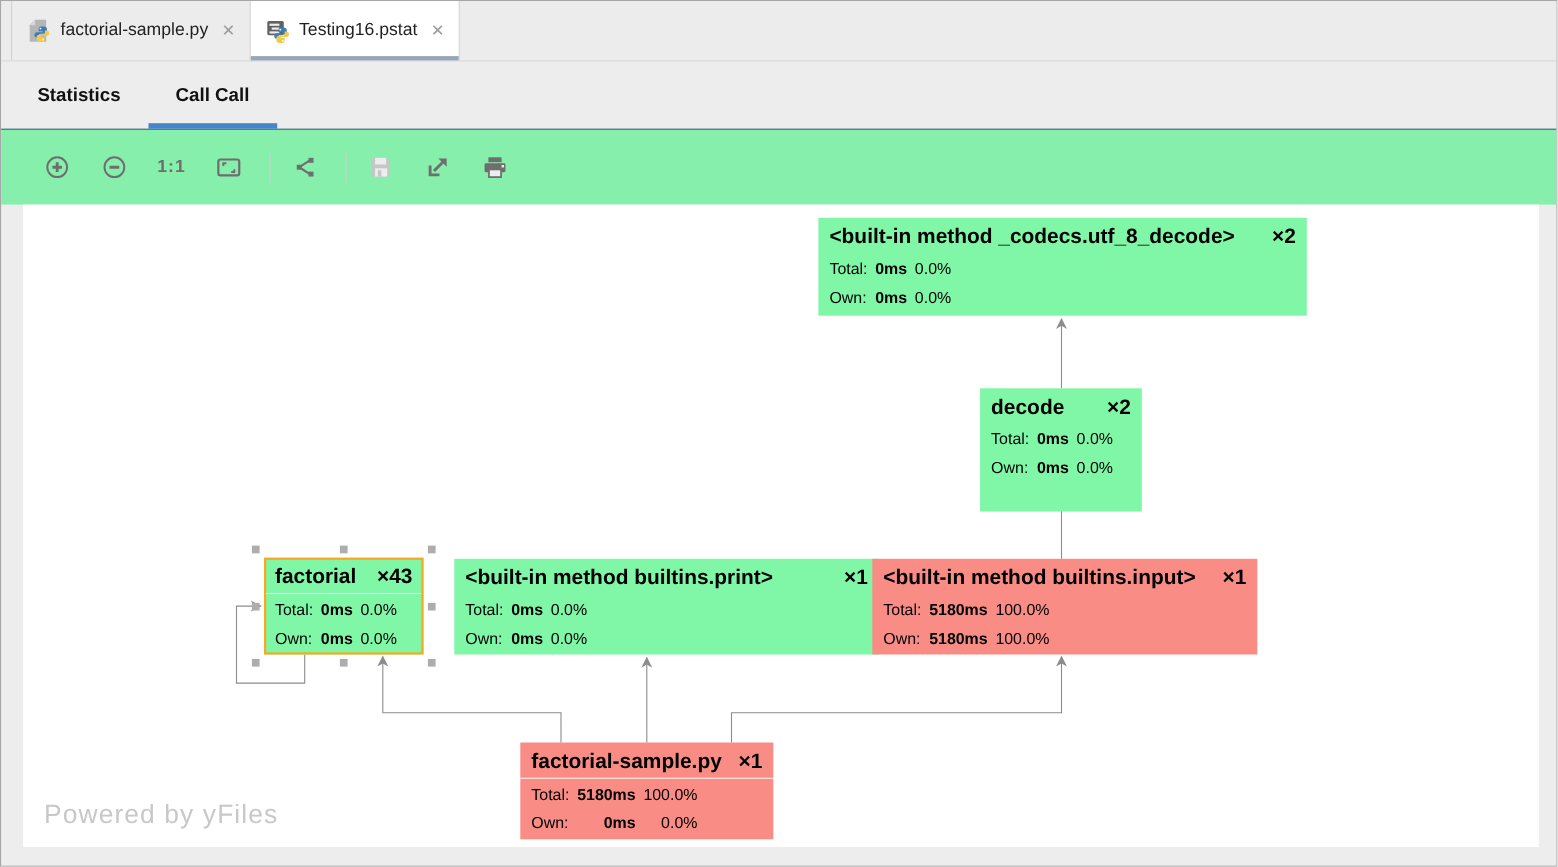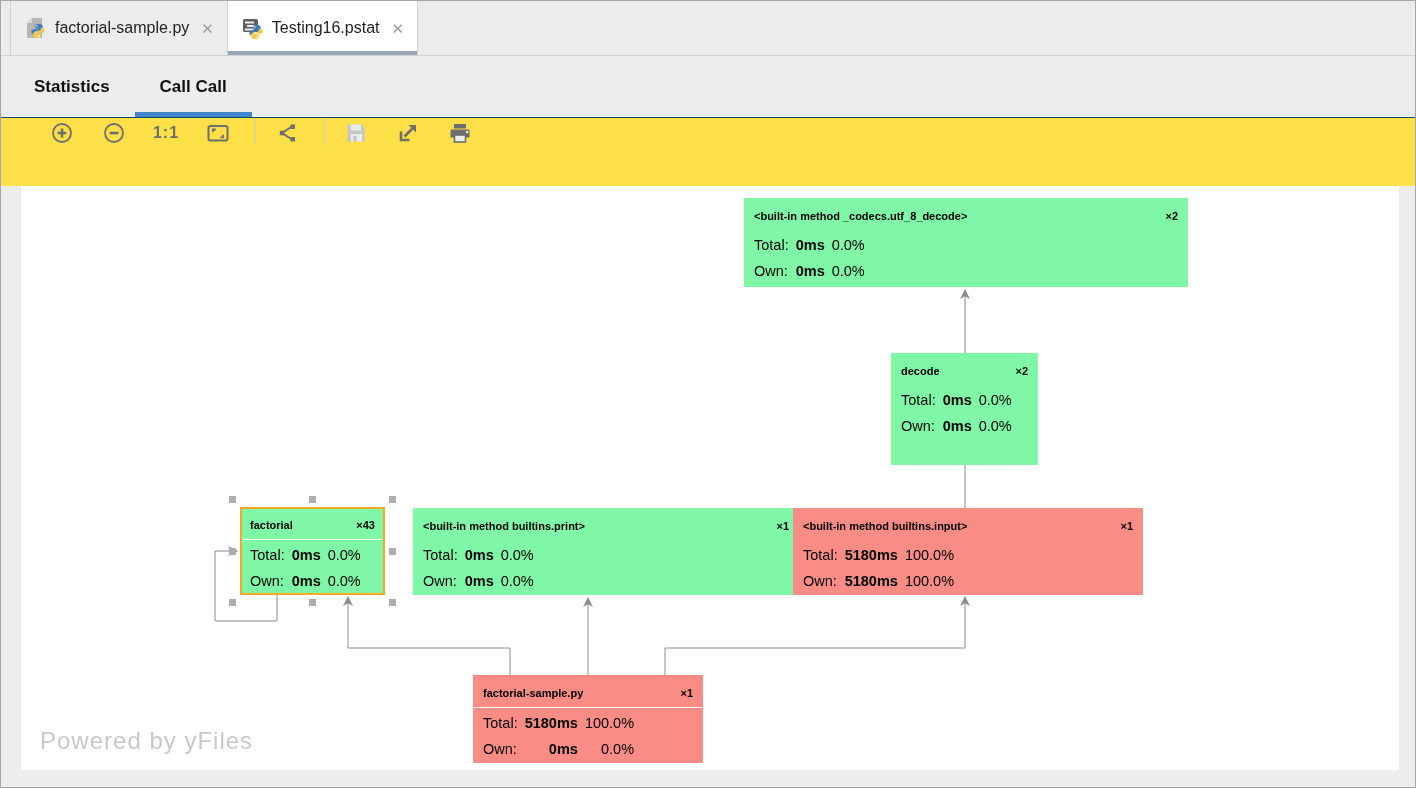--- a/index.html
+++ b/index.html
@@ -22,39 +22,39 @@
   .close{color:#9c9c9c;font-size:15px;margin-left:3px;line-height:1;}
   .ticon{width:22px;height:24px;display:inline-block;}
 
   
   .view-tabs{height:61px;border-bottom:1px solid #0c4a6e;display:flex;padding-left:8px;background:#ededed;}
   .vtab{position:relative;display:flex;align-items:center;padding:0 25px;font-size:17px;
     font-weight:600;color:#111;cursor:default;}
   .vtab.active::after{content:"";position:absolute;left:0;right:0;bottom:0;height:5px;background:var(--vtabu);}
 
   
-  .toolbar{height:68px;display:flex;padding-left:46px;background:#fde047;}
+  .toolbar{height:68px;display:flex;align-items:center;padding-left:36px;background:#86efac;}
   .tbtn{width:30px;height:30px;display:flex;align-items:center;justify-content:center;margin-right:22px;}
   .tbtn svg{display:block;}
   .tsep{width:1px;height:27px;background:#cdcdcd;margin:0 16px 0 0;}
   .onetoone{font-size:16px;font-weight:bold;color:#6e6e6e;letter-spacing:1px;}
 
   
   .canvas-area{height:601px;position:relative;}
   .canvas{position:absolute;left:20px;top:0;width:1378px;height:584px;background:#fff;}
   svg.edges{position:absolute;left:0;top:0;}
   .edge{stroke:var(--edge);fill:none;stroke-width:1;}
   #arrow path{fill:var(--edge);}
 
   .node{position:absolute;box-sizing:border-box;padding:3px 10px 0;}
   .node.green{background:var(--green);}
   .node.red{background:var(--red);}
   .node.selected{border:2px solid var(--sel);padding:1px 8px 0;}
   .trow{display:flex;justify-content:space-between;align-items:center;gap:10px;
-    font-weight:bold;font-size:11px;color:#000;height:29px;white-space:nowrap;}
+    font-weight:bold;font-size:19px;color:#000;height:29px;white-space:nowrap;}
   .node.sep .trow{border-bottom:1px solid rgba(255,255,255,.95);margin:0 -10px;padding:0 10px;}
   .node.selected.sep .trow{margin:0 -8px;padding:0 8px;}
   .stats{display:grid;grid-template-columns:max-content max-content max-content;column-gap:7px;margin-top:2px;}
   .stats span{font-size:14.5px;line-height:26px;color:#000;white-space:nowrap;}
   .sv{font-weight:bold;justify-self:end;}
   .sp{color:var(--pct);justify-self:end;}
   .handle{position:absolute;width:7px;height:7px;background:var(--handle);}
   .watermark{position:absolute;left:19px;top:541px;font-size:24px;color:var(--wm);letter-spacing:1px;}
 </style>
 </head>

